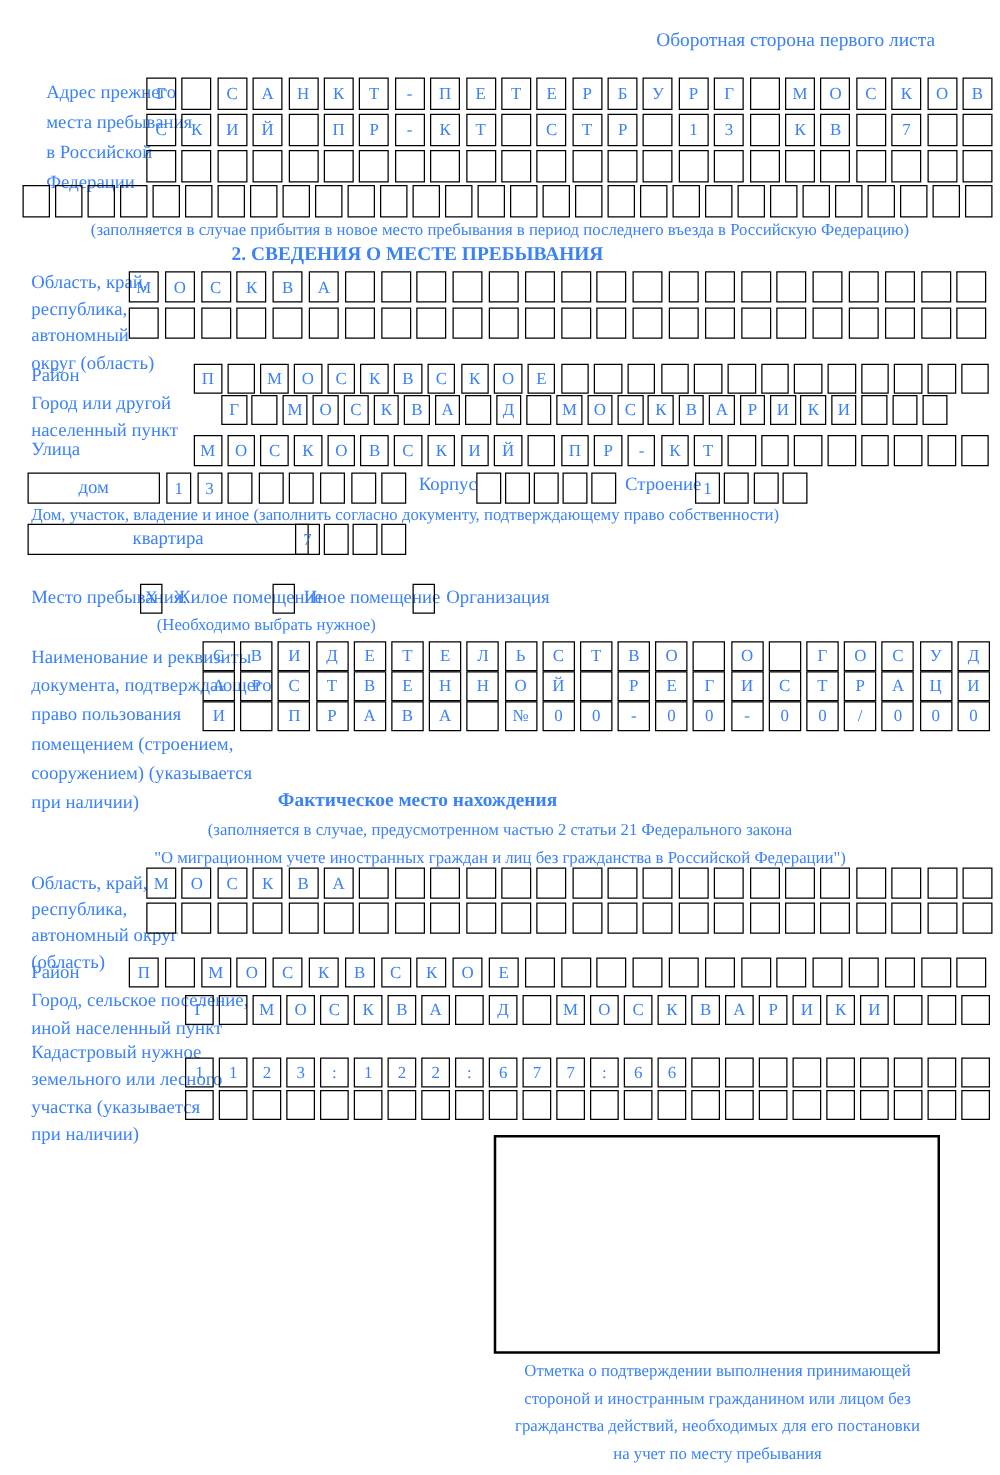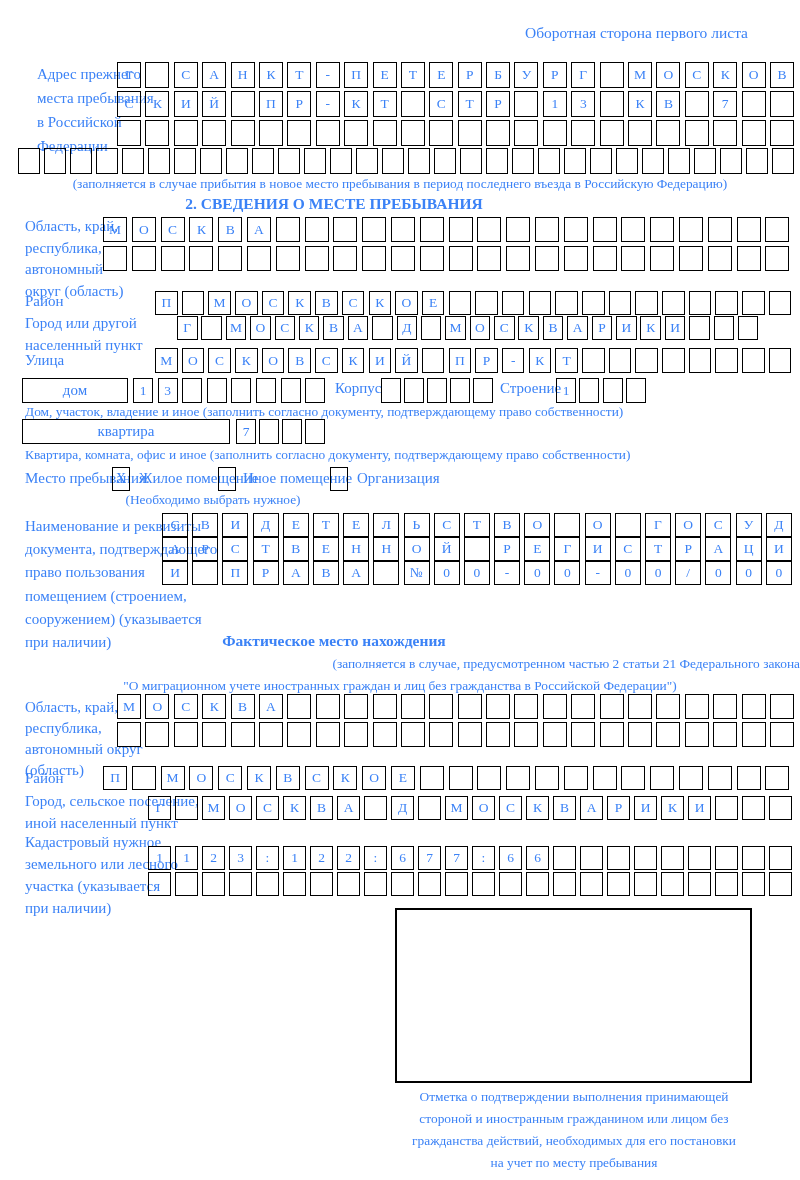--- a/index.html
+++ b/index.html
@@ -318,28 +318,27 @@
     </div>
   <div class="txt" style="left:500px;top:380px;">Строение</div>
   <div class="cellrow" style="left:556px;top:378px;--w:20px;--h:25px;gap:3.4px;">
       <div class="cell">1</div>
       <div class="cell"></div>
       <div class="cell"></div>
       <div class="cell"></div>
     </div>
   <div class="note" style="left:25px;top:404px;">Дом, участок, владение и иное (заполнить согласно документу, подтверждающему право собственности)</div>
 
-  <div class="lblbox" style="left:22px;top:419px;width:208px;">квартира</div>
+  <div class="lblbox" style="left:22px;top:419px;width:225px;">квартира</div>
   <div class="cellrow" style="left:236px;top:419px;--w:20px;--h:25px;gap:3px;">
       <div class="cell">7</div>
       <div class="cell"></div>
       <div class="cell"></div>
       <div class="cell"></div>
     </div>
-  <div class="note" style="left:25px;top:447px;">Квартира, комната, офис и иное (заполнить согласно документу, подтверждающему право собственности)</div>
 
   <div class="txt" style="left:25px;top:470px;">Место пребывания:</div>
   <div class="chk" style="left:112px;top:467px;">X</div>
   <div class="txt" style="left:139px;top:470px;">Жилое помещение</div>
   <div class="chk" style="left:218px;top:467px;"></div>
   <div class="txt" style="left:243px;top:470px;">Иное помещение</div>
   <div class="chk" style="left:330px;top:467px;"></div>
   <div class="txt" style="left:357px;top:470px;">Организация</div>
   <div class="note" style="left:213px;top:492px;transform:translateX(-50%);">(Необходимо выбрать нужное)</div>
 
@@ -415,21 +414,21 @@
       <div class="cell">-</div>
       <div class="cell">0</div>
       <div class="cell">0</div>
       <div class="cell">/</div>
       <div class="cell">0</div>
       <div class="cell">0</div>
       <div class="cell">0</div>
     </div>
 
   <div class="h" style="top:632px;">Фактическое место нахождения</div>
-  <div class="cnote" style="top:656px;text-align:right;">(заполняется в случае, предусмотренном частью 2 статьи 21 Федерального закона</div>
+  <div class="cnote" style="top:656px;">(заполняется в случае, предусмотренном частью 2 статьи 21 Федерального закона</div>
   <div class="cnote" style="top:678px;">"О миграционном учете иностранных граждан и лиц без гражданства в Российской Федерации")</div>
 
   <div class="lbl" style="left:25px;top:697px;line-height:21px;">
       <div>Область, край,</div>
       <div>республика,</div>
       <div>автономный округ</div>
       <div>(область)</div>
     </div>
   <div class="cellrow" style="left:117px;top:694px;--w:24px;--h:25px;gap:4.4px;">
       <div class="cell">М</div>

